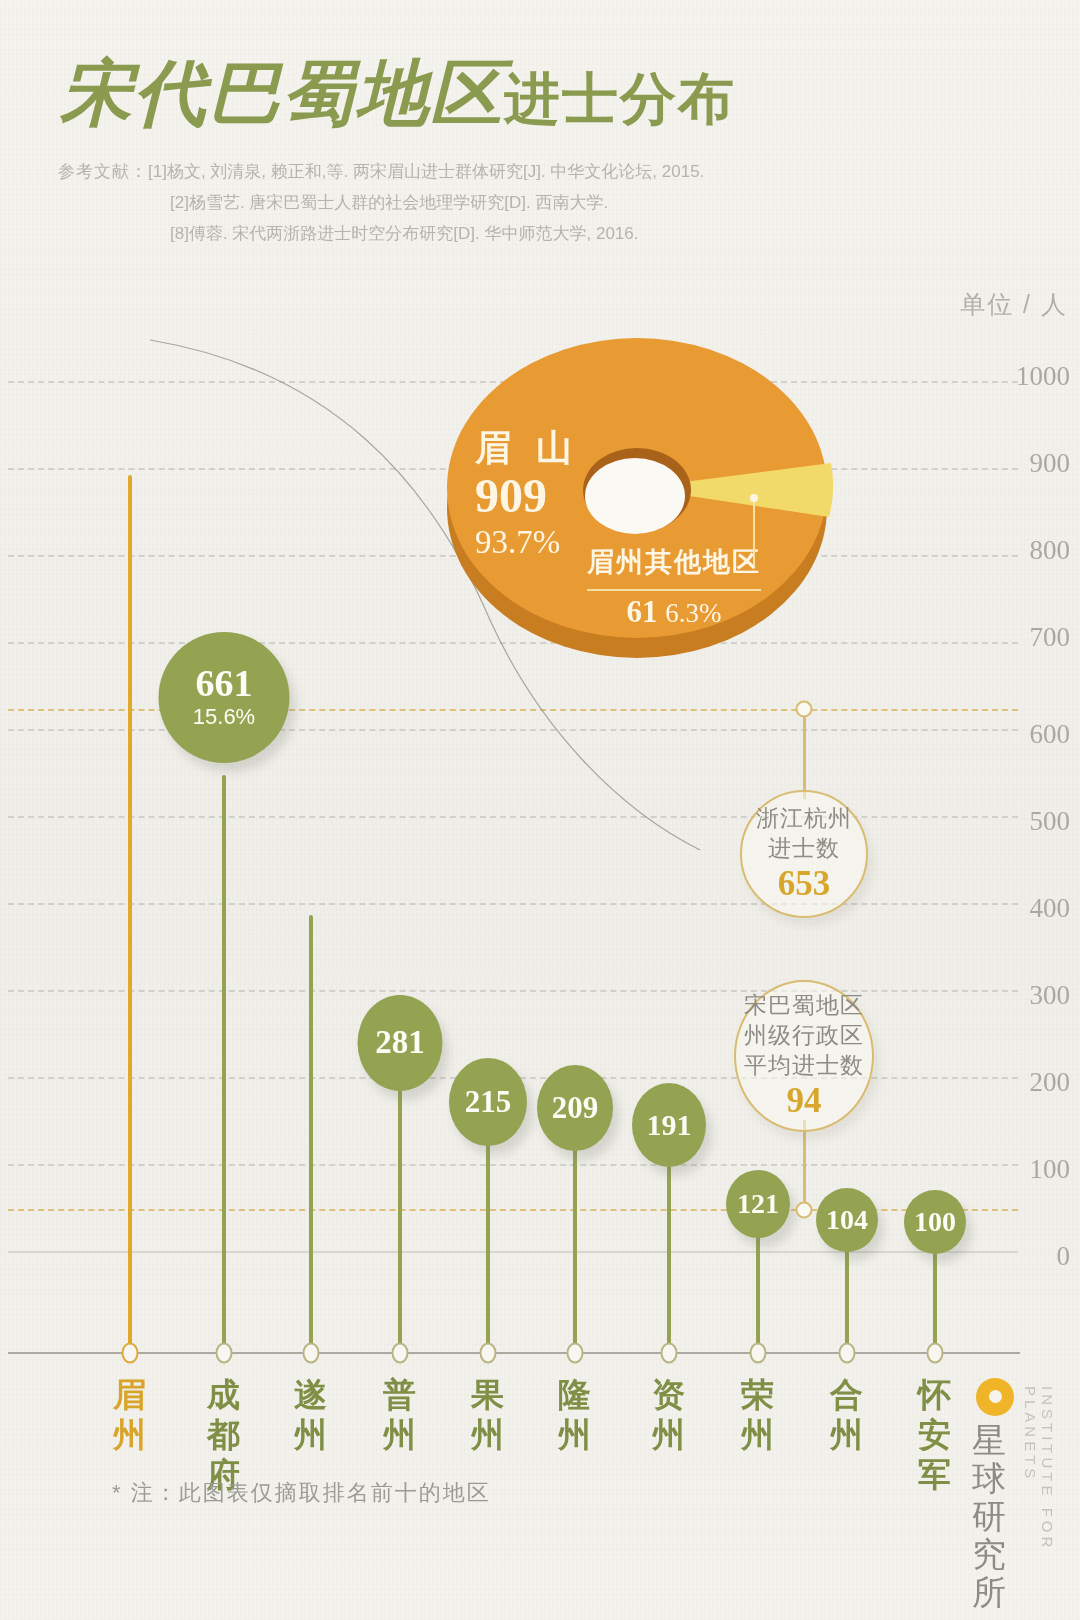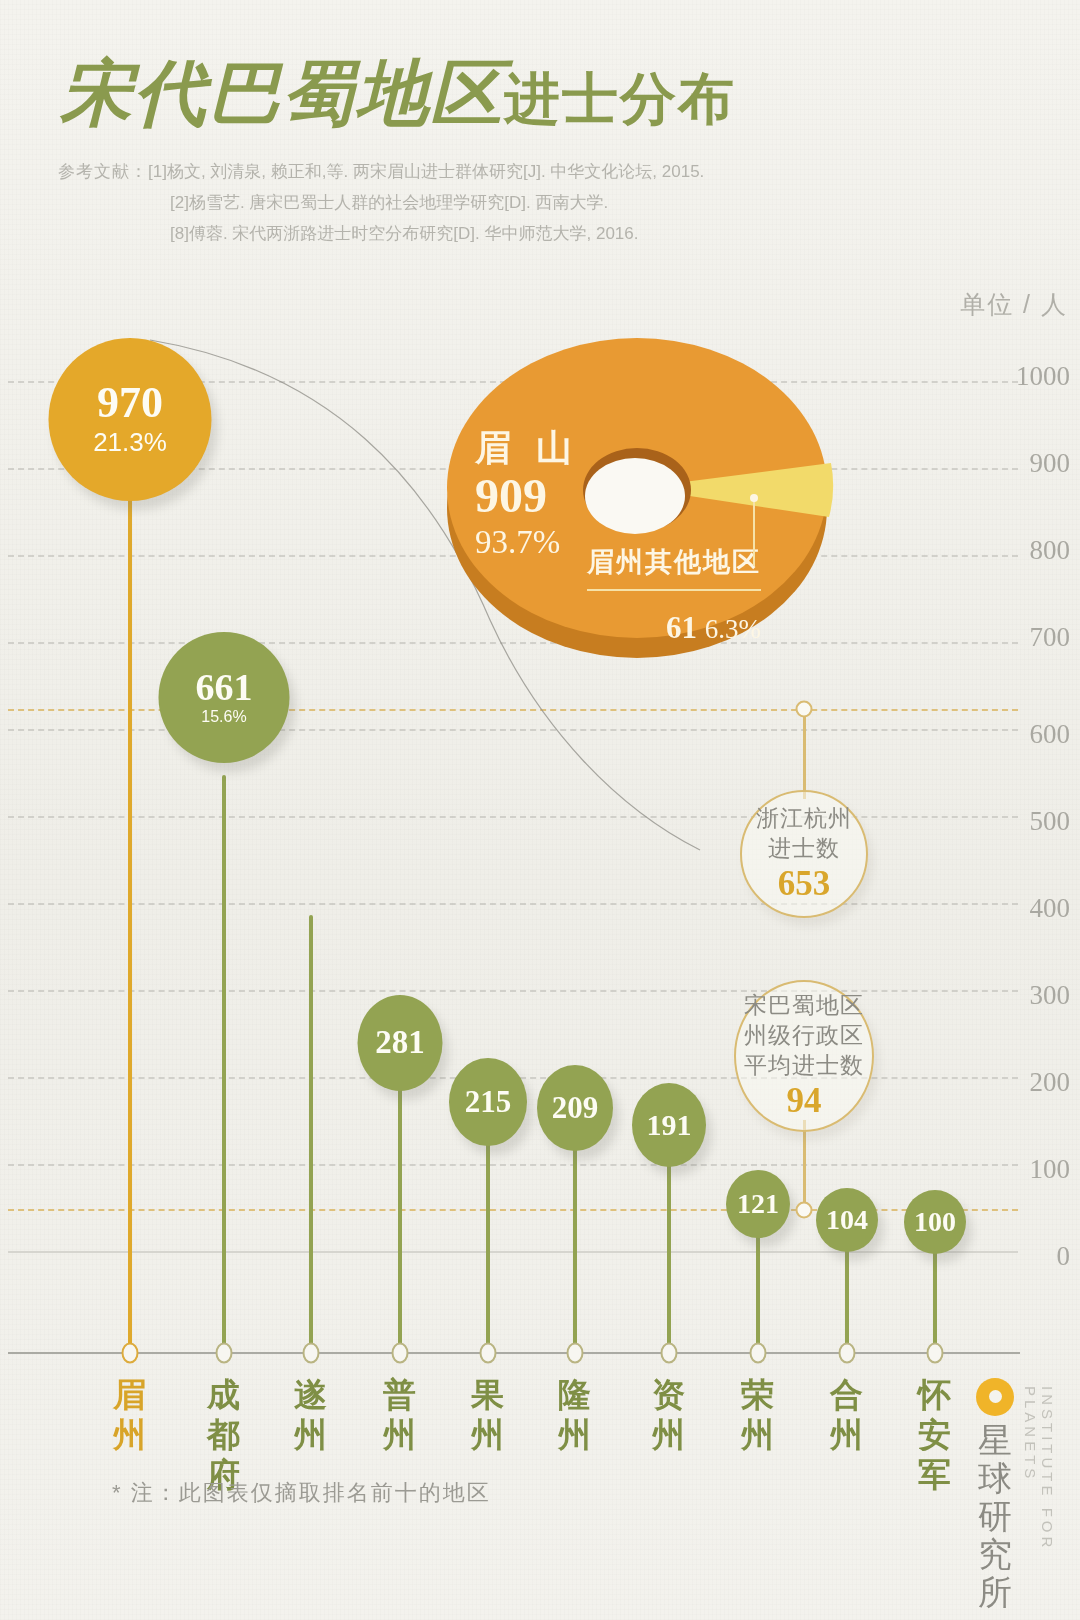--- a/index.html
+++ b/index.html
@@ -120,41 +120,41 @@
   }
   #donut .dname{font-size:36px;font-weight:bold;letter-spacing:8px;line-height:44px;}
   #donut .dval{font-size:48px;font-weight:bold;line-height:52px;}
   #donut .dpct{font-size:33px;line-height:40px;}
   #otherlab{
     position:absolute;left:587px;top:545px;color:#fdf6e4;
     font-family:"Liberation Serif","DejaVu Serif",serif;text-align:center;
   }
   #otherlab .on{font-size:27px;font-weight:bold;letter-spacing:2px;line-height:34px;
     border-bottom:2px solid #f6e2a8;padding-bottom:10px;display:inline-block;}
-  #otherlab .ov{font-size:31px;font-weight:bold;line-height:48px;margin-top:13px;text-align:right;}
+  #otherlab .ov{font-size:31px;font-weight:bold;line-height:36px;margin-top:3px;}
   #otherlab .ov .pp{font-size:27px;font-weight:normal;}
 
   
   #note{
     position:absolute;left:112px;top:1478px;color:#9b9a93;
     font-size:22px;letter-spacing:2px;
   }
   #logo{position:absolute;left:962px;top:1378px;width:112px;height:230px;}
   #logo .ring{
     position:absolute;left:14px;top:0;width:38px;height:38px;border-radius:50%;
     background:#f0b429;box-shadow:inset 0 0 0 0 #fff;
   }
   #logo .ring:after{
     content:"";position:absolute;left:13px;top:12px;width:13px;height:13px;
     border-radius:50%;background:#f4f3ee;
   }
   #logo .cn{
     position:absolute;left:10px;top:44px;width:46px;
     color:#8c8b84;font-size:34px;line-height:38px;
-    font-family:"Liberation Serif","DejaVu Serif",serif;text-align:center;
+    font-family:"Liberation Serif","DejaVu Serif",serif;text-align:left;
   }
   #logo .en{
     position:absolute;left:60px;top:8px;
     color:#c3c2bb;font-size:15px;letter-spacing:4px;
     writing-mode:vertical-rl;
   }
 </style>
 </head>
 <body>
 
@@ -208,28 +208,24 @@
   <div class="stem" style="left:222px;top:485px;height:577px"></div>
   <div class="stem" style="left:309px;top:625px;height:437px"></div>
   <div class="stem" style="left:398px;top:790px;height:272px"></div>
   <div class="stem" style="left:486px;top:848px;height:214px"></div>
   <div class="stem" style="left:573px;top:853px;height:209px"></div>
   <div class="stem" style="left:667px;top:869px;height:193px"></div>
   <div class="stem" style="left:756px;top:940px;height:122px"></div>
   <div class="stem" style="left:845px;top:955px;height:107px"></div>
   <div class="stem" style="left:933px;top:958px;height:104px"></div>
 
-  <div class="balloon gold" style="left:130px;top:48px;width:163px;height:163px">
-    <div class="val" style="font-size:44px">970</div>
-    <div class="pct">21.3%</div>
-  </div>
 
   <div class="balloon" style="left:224px;top:342px;width:131px;height:131px">
     <div class="val" style="font-size:38px">661</div>
-    <div class="pct" style="font-size:16px">15.6%</div>
+    <div class="pct" style="font-size:22px">15.6%</div>
   </div>
 
 
   <div class="balloon" style="left:400px;top:705px;width:85px;height:96px">
     <div class="val" style="font-size:33px">281</div>
   </div>
 
   <div class="balloon" style="left:488px;top:768px;width:78px;height:88px">
     <div class="val" style="font-size:31px">215</div>
   </div>

